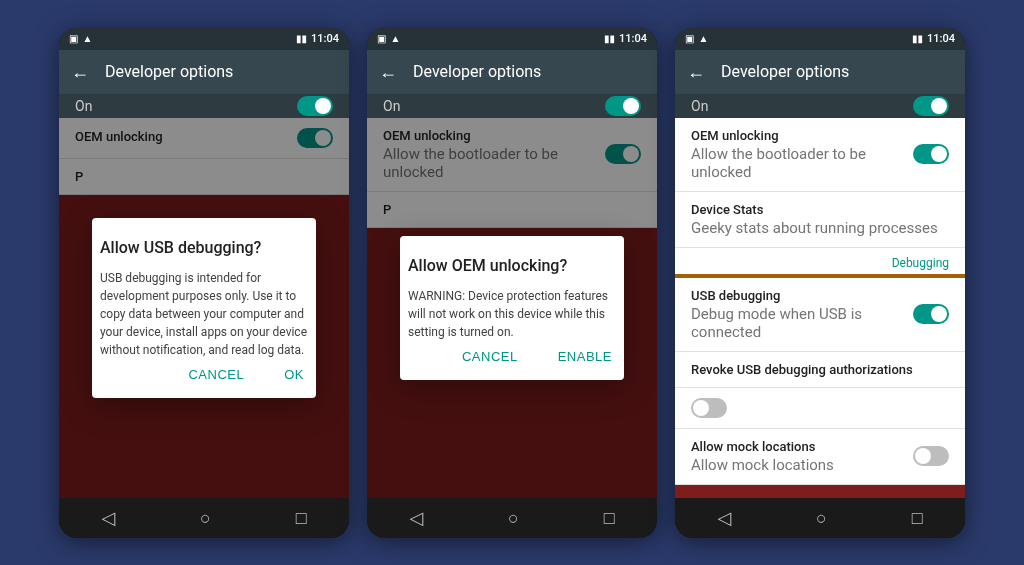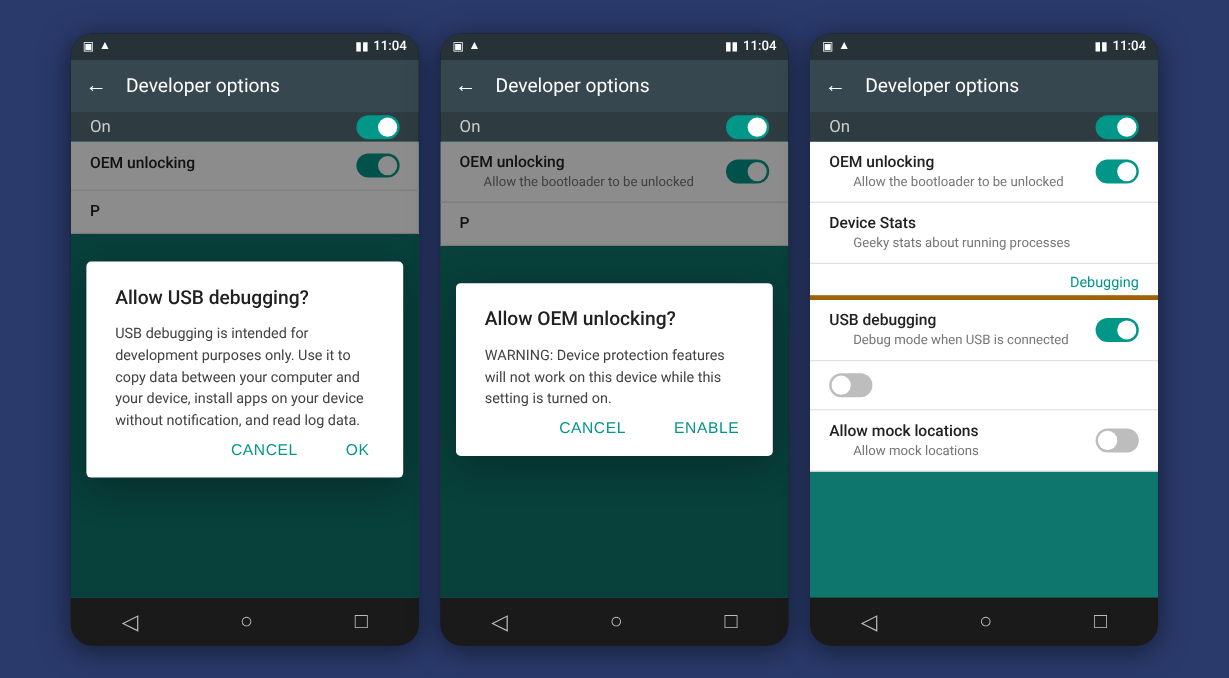--- a/index.html
+++ b/index.html
@@ -105,21 +105,21 @@
       border-radius: 50%;
       background: #fff;
       position: absolute;
       top: 2px;
     }
     .toggle.on .toggle-knob { right: 2px; }
 
     
     .content {
       flex: 1;
-      background: #0f766e;
+      background: #7f1d1d;
       overflow: hidden;
       position: relative;
     }
 
     
     .settings-list {
       background: #fff;
     }
     .setting-item {
       padding: 10px 16px;
@@ -128,24 +128,23 @@
       align-items: center;
       justify-content: space-between;
     }
     .setting-item-text { flex: 1; }
     .setting-item-title {
       font-size: 13px;
       color: #212121;
       font-weight: 500;
     }
     .setting-item-sub {
-      font-size: 11px;
+      font-size: 15px;
       color: #757575;
       margin-top: 2px;
-      margin-left: 20px;
     }
     .setting-item-full {
       padding: 10px 16px;
       border-bottom: 1px solid #e0e0e0;
     }
     .setting-item-full .setting-item-title {
       font-size: 13px;
       color: #212121;
     }
     .section-header {
@@ -166,22 +165,22 @@
       z-index: 10;
       display: flex;
       align-items: center;
       justify-content: center;
     }
 
     
     .dialog {
       background: #fff;
       border-radius: 4px;
-      width: 264px;
-      padding: 20px 24px 12px;
+      width: 224px;
+      padding: 20px 8px 12px;
       box-shadow: 0 8px 32px rgba(0,0,0,0.3);
       position: relative;
       z-index: 11;
     }
     .dialog-title {
       font-size: 16px;
       font-weight: 500;
       color: #212121;
       margin-bottom: 12px;
     }
@@ -385,20 +384,23 @@
       <div class="section-header">Debugging</div>
       <div class="setting-item">
         <div class="setting-item-text">
           <div class="setting-item-title">USB debugging</div>
           <div class="setting-item-sub">Debug mode when USB is connected</div>
         </div>
         <div class="toggle on">
           <div class="toggle-knob"></div>
         </div>
       </div>
+      <div class="setting-item-full">
+        <div class="setting-item-title">Revoke USB debugging authorizations</div>
+      </div>
       <div class="setting-item">
         <div class="toggle small-off" style="background:#bdbdbd;width:36px;height:20px;border-radius:10px;position:relative;">
           <div class="toggle-knob" style="left:2px;"></div>
         </div>
       </div>
       <div class="setting-item">
         <div class="setting-item-text">
           <div class="setting-item-title">Allow mock locations</div>
           <div class="setting-item-sub">Allow mock locations</div>
         </div>

